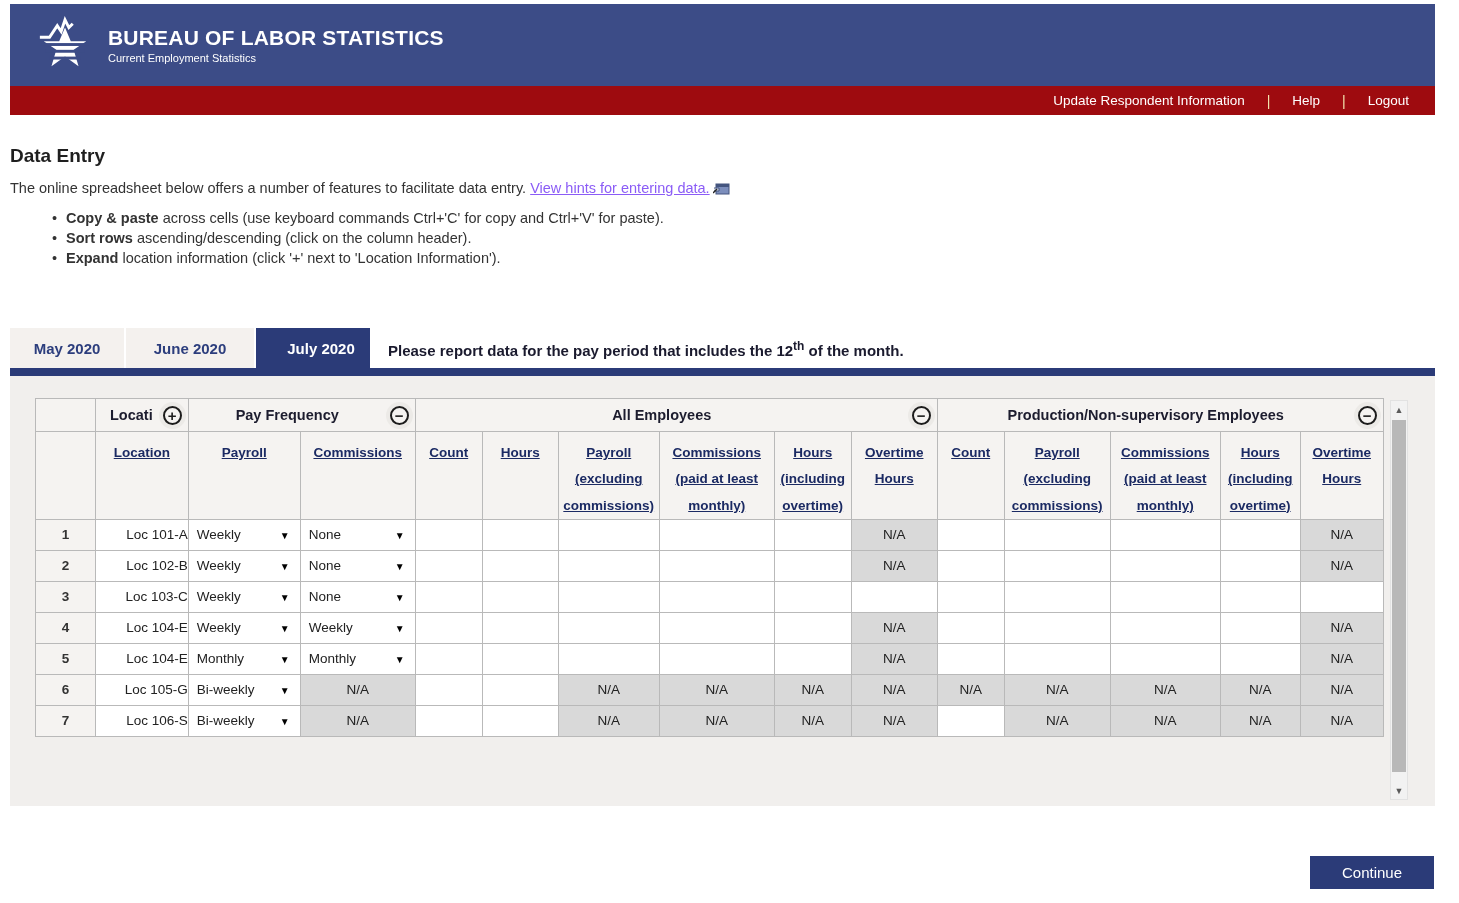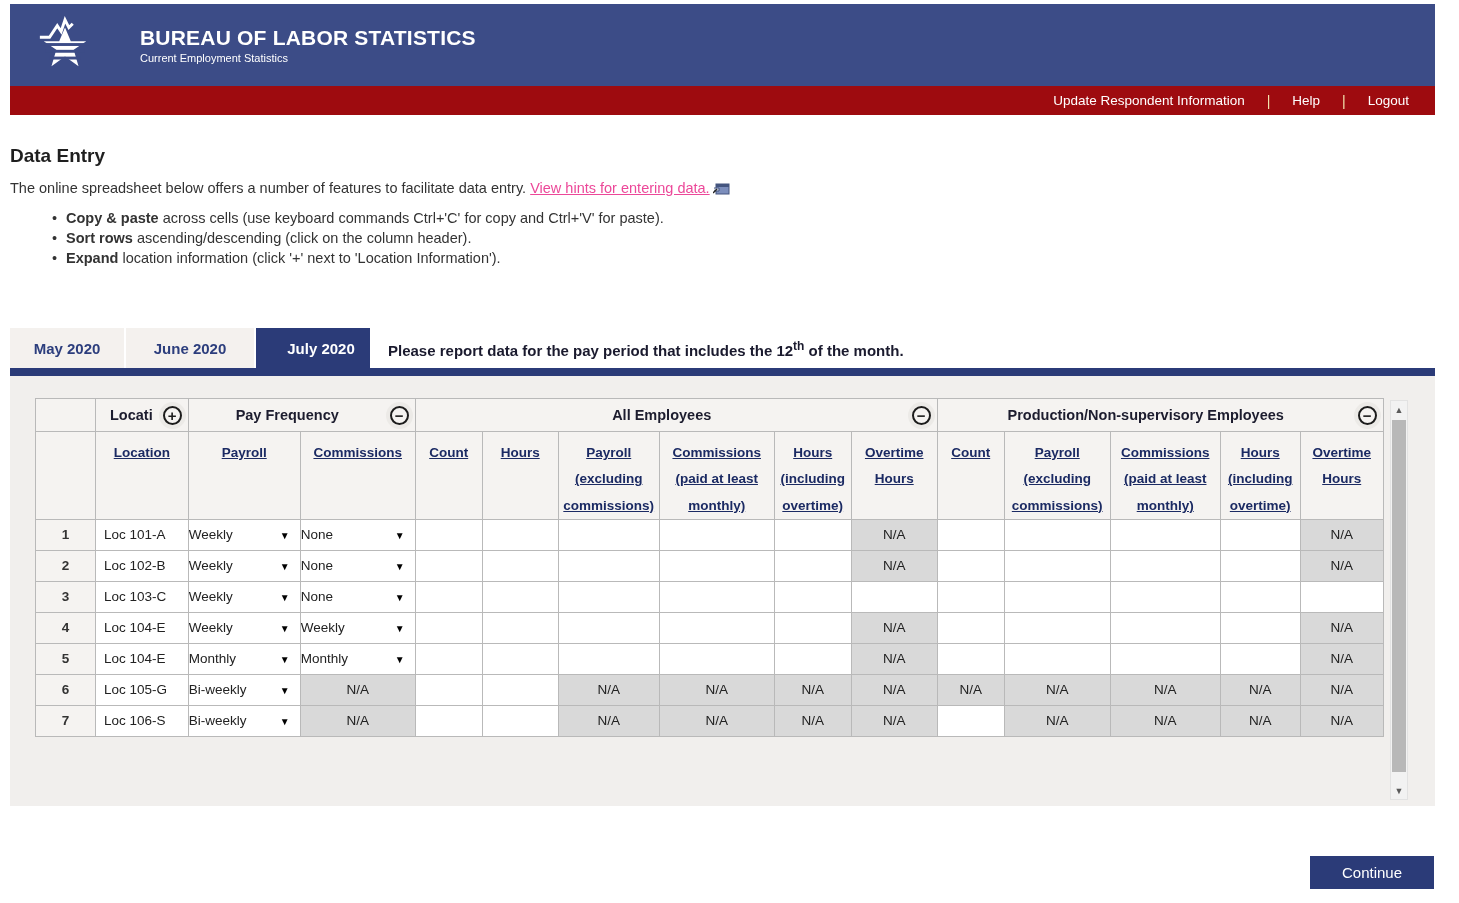--- a/index.html
+++ b/index.html
@@ -2,38 +2,38 @@
 <html><head>
 <meta charset="utf-8">
 <style>
   * { margin:0; padding:0; box-sizing:border-box; }
   html,body { width:1459px; height:903px; background:#ffffff; overflow:hidden;
               font-family:"Liberation Sans", sans-serif; }
   .page { position:relative; width:1459px; height:903px; background:#fff; }
 
   
   .banner { position:absolute; left:10px; right:24px; top:4px; height:82px;
-            background:#3c4c87; display:flex; align-items:center;gap:32px; }
+            background:#3c4c87; display:flex; align-items:center; }
   .logo { width:58px; height:58px; margin-left:26px; flex:0 0 auto; }
   .banner-text { margin-left:14px; color:#fff; }
   .banner-title { font-size:21px; font-weight:bold; letter-spacing:.2px; }
   .banner-sub { font-size:11px; margin-top:2px; }
 
   
   .redbar { position:absolute; left:10px; right:24px; top:86px; height:29px;
             background:#9e0b0f; display:flex; align-items:center;
             justify-content:flex-end; padding-right:26px; }
   .redbar a { color:#ffffff; text-decoration:none; font-size:13.5px; }
   .redbar .pipe { color:#f2e3ad; margin:0 22px; font-size:14px; }
 
   
   .intro { position:absolute; left:10px; top:145px; width:1100px; color:#333; }
   .intro h1 { font-size:19px; font-weight:bold; color:#1f1f1f; margin-bottom:13px; }
   .intro p { font-size:14.5px; color:#333; }
-  .hints-link { color:#ec4899; text-decoration:underline; }
+  .hints-link { color:#8b5cf6; text-decoration:underline; }
   .popup-icon { display:inline-block; vertical-align:-2px; margin-left:3px; }
   .intro ul { margin-top:14px; margin-left:42px; list-style:none; }
   .intro li { font-size:14.5px; margin-bottom:4px; position:relative; padding-left:14px; }
   .intro li::before { content:"•"; position:absolute; left:0; top:0; color:#333; }
   .intro li b { font-weight:bold; }
 
   
   .tabstrip { position:absolute; left:10px; top:328px; height:40px; display:flex; align-items:flex-end; }
   .tab { height:40px; display:flex; align-items:center; justify-content:center;
          font-size:15px; font-weight:bold; color:#2c3e7d; background:#f4f1ee;
@@ -65,22 +65,22 @@
   .grouphead.left { justify-content:flex-start; padding-left:14px; }
   .grouphead .spacer { flex:1; }
   .circle-icon { width:19px; height:19px; border:2px solid #1c1c1c; border-radius:50%;
                  background:#f5f3f1; color:#1c1c1c; font-size:15px; line-height:15px;
                  font-weight:bold; text-align:center; cursor:pointer; flex:0 0 auto;
                  box-shadow:0 0 0 4px #eceae7; }
   .sortlink { display:block; text-align:center; font-weight:bold; color:#1b2a63;
               text-decoration:underline; line-height:1.95; cursor:pointer; }
   tbody td { height:31px; background:#fff; color:#222; }
   td.rownum { background:#f5f3f1; text-align:center; font-weight:bold; color:#333; font-size:14px; }
-  td.loc { padding-left:8px; }
-  td.freq { position:relative; cursor:pointer; }
+  td.loc { padding-left:8px;text-align:right; }
+  td.freq { position:relative; padding-left:8px; cursor:pointer; }
   td.freq .arrow { position:absolute; right:10px; top:50%; transform:translateY(-50%);
                    font-size:10px; color:#000; }
   td.na { background:#d9d9d9; text-align:center; color:#222; }
   td.gsep { border-right:3px solid #2b3b78; }
   td.blank { background:#fff; }
 
   
   .vscroll { position:absolute; right:27px; top:24px; width:18px; height:400px;
              background:#f2f2f2; border:1px solid #e2e2e2; }
   .vscroll .arr { position:absolute; left:0; width:16px; height:17px; display:flex;

